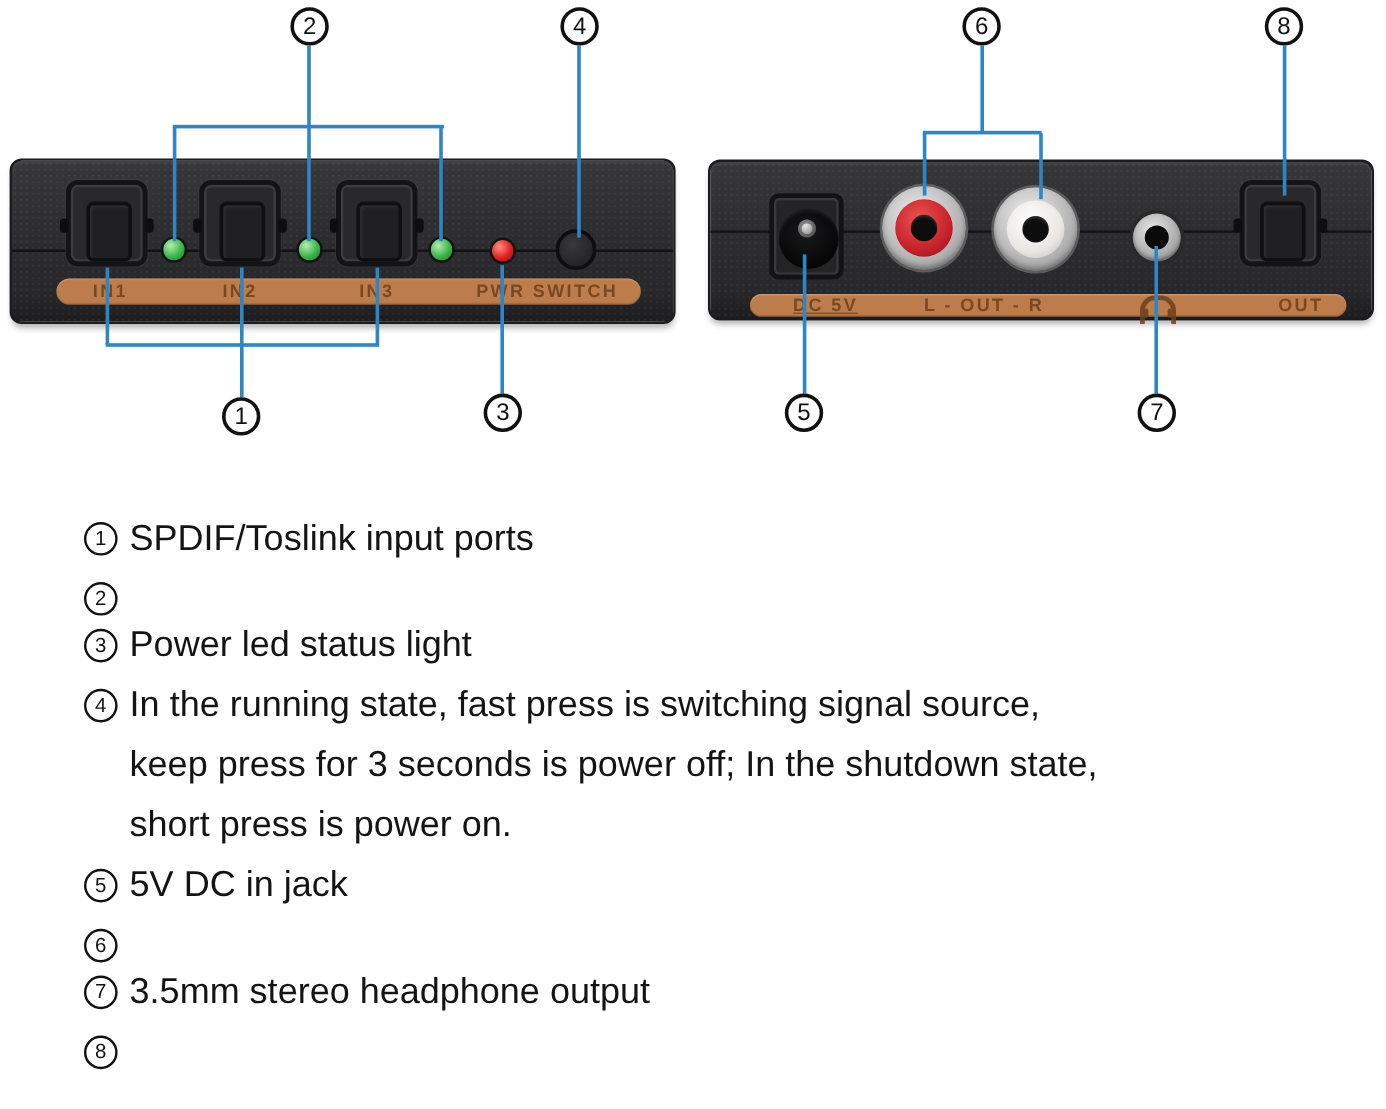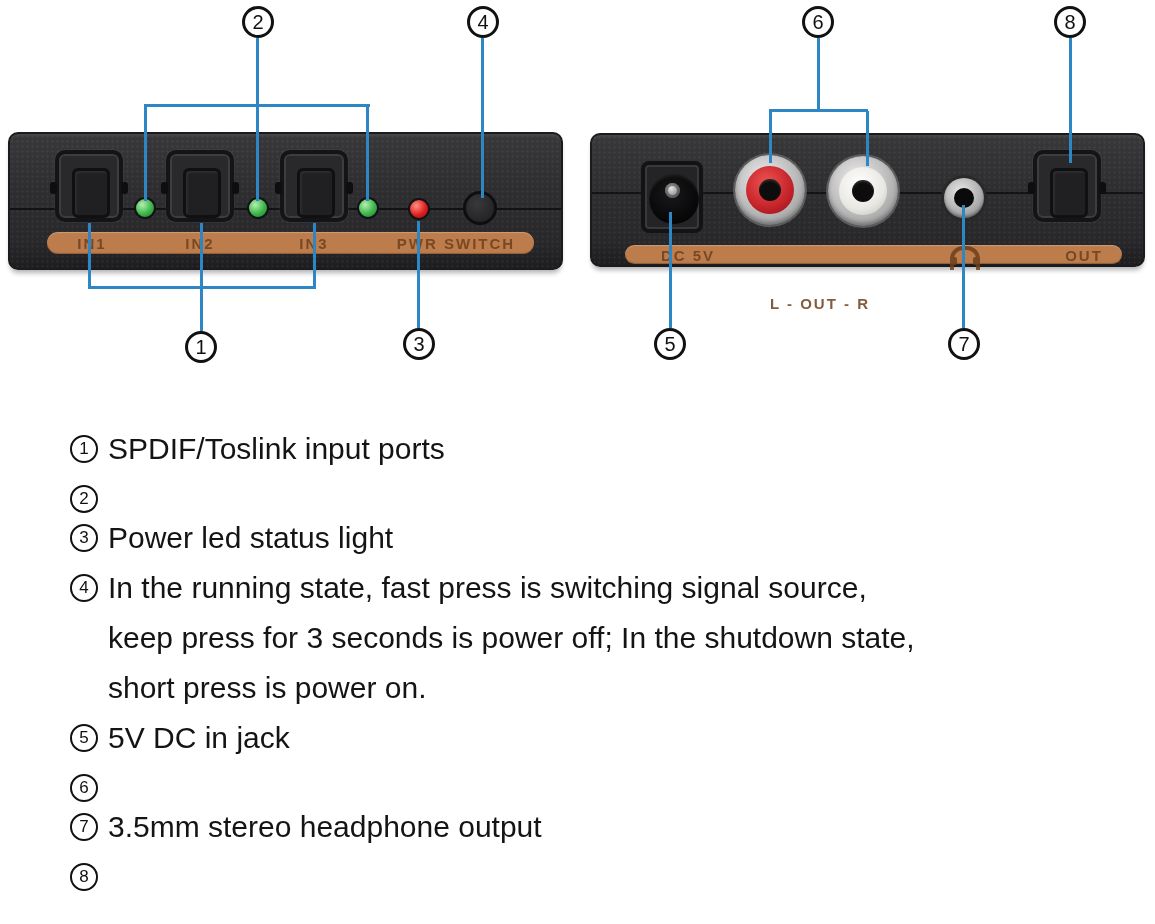--- a/index.html
+++ b/index.html
@@ -161,22 +161,22 @@
     <div class="hole"></div>
   </div>
 
   <div class="toslink" style="left:1033px;top:150px;">
     <div class="t-flap"></div>
     <div class="t-ear l"></div>
     <div class="t-ear r"></div>
   </div>
 
   <div class="strip" style="left:625px;top:245px;width:497px;height:19px;">
-    <span class="strip-label" style="left:63px;">DC 5V</span>
-    <span class="strip-label" style="left:195px;margin-top:48px;">L - OUT - R</span>
+    <span class="strip-label" style="left:63px;text-decoration:underline;">DC 5V</span>
+    <span class="strip-label" style="left:195px;">L - OUT - R</span>
     <span class="hp-icon" style="left:325px;top:1px;"></span>
     <span class="strip-label" style="left:459px;">OUT</span>
   </div>
 
   <div class="cline v" style="left:256px;top:38px;height:67px;"></div>
   <div class="cline h" style="left:144px;top:104px;width:226px;"></div>
   <div class="cline v" style="left:144px;top:106px;height:95px;"></div>
   <div class="cline v" style="left:256px;top:106px;height:95px;"></div>
   <div class="cline v" style="left:366px;top:106px;height:95px;"></div>
 

